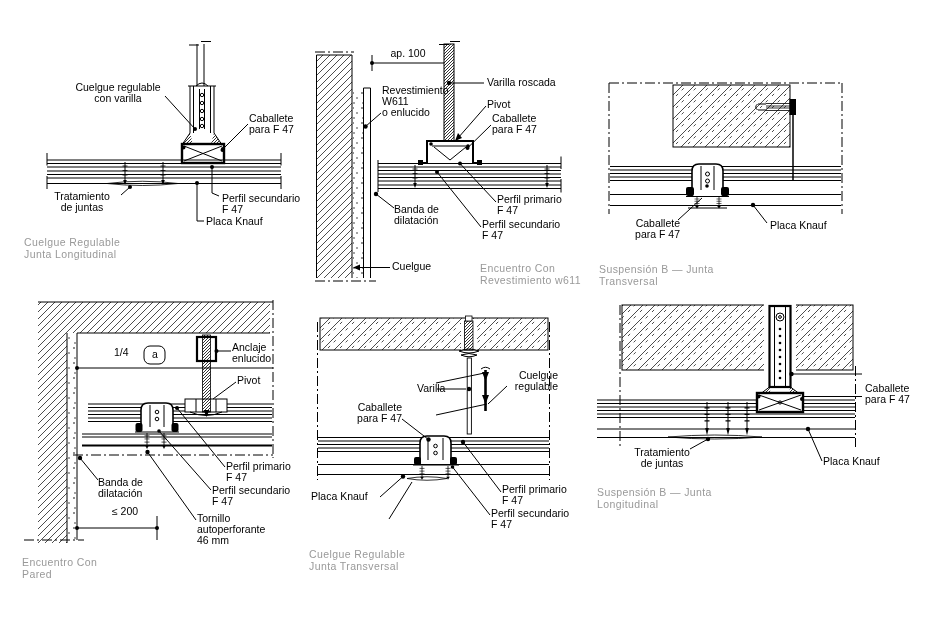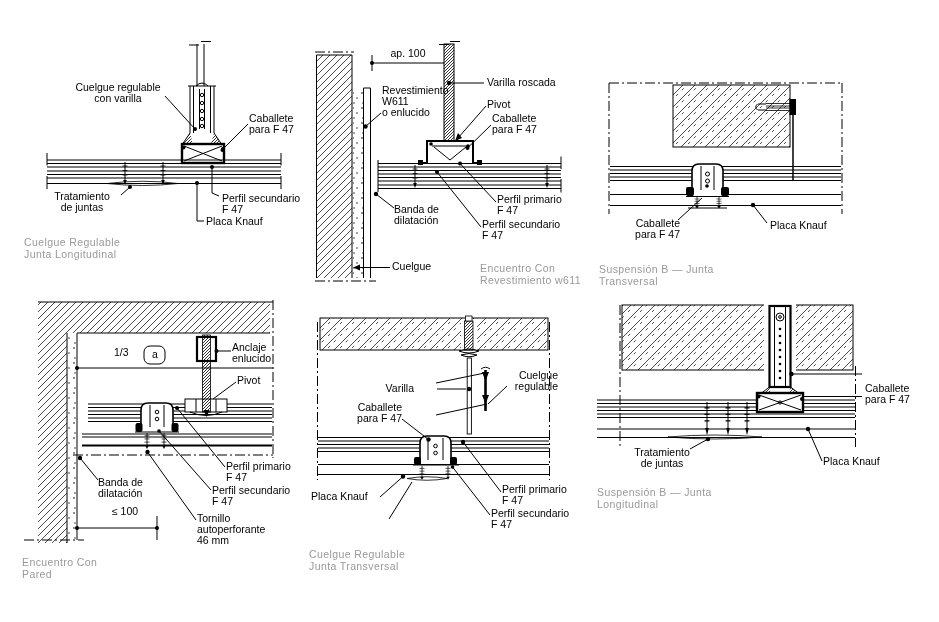--- a/index.html
+++ b/index.html
@@ -310,39 +310,39 @@
 <div class="lbl" style="left:392px;top:261px;width:50px;">Cuelgue</div>
 <div class="cap" style="left:480px;top:262px;width:140px;">Encuentro Con
 Revestimiento w611</div>
 
 <div class="lbl" style="left:614px;top:218px;width:66px;text-align:right;">Caballete
 para F 47</div>
 <div class="lbl" style="left:770px;top:220px;width:75px;">Placa Knauf</div>
 <div class="cap" style="left:599px;top:263px;width:160px;">Suspensión B — Junta
 Transversal</div>
 
-<div class="lbl" style="left:114px;top:347px;width:28px;">1/3</div>
+<div class="lbl" style="left:114px;top:347px;width:28px;">1/4</div>
 <div class="lbl" style="left:145px;top:349px;width:20px;text-align:center;">a</div>
 <div class="lbl" style="left:232px;top:342px;width:62px;">Anclaje
 enlucido</div>
 <div class="lbl" style="left:237px;top:375px;width:40px;">Pivot</div>
 <div class="lbl" style="left:98px;top:477px;width:70px;">Banda de
 dilatación</div>
 <div class="lbl" style="left:226px;top:461px;width:90px;">Perfil primario
 F 47</div>
 <div class="lbl" style="left:212px;top:485px;width:95px;">Perfil secundario
 F 47</div>
 <div class="lbl" style="left:197px;top:513px;width:105px;">Tornillo
 autoperforante
 46 mm</div>
-<div class="lbl" style="left:100px;top:506px;width:50px;text-align:center;">≤ 100</div>
+<div class="lbl" style="left:100px;top:506px;width:50px;text-align:center;">≤ 200</div>
 <div class="cap" style="left:22px;top:556px;width:110px;">Encuentro Con
 Pared</div>
 
-<div class="lbl" style="left:378px;top:383px;width:36px;text-align:right;">Varilla</div>
+<div class="lbl" style="left:417px;top:383px;width:36px;">Varilla</div>
 <div class="lbl" style="left:504px;top:370px;width:54px;text-align:right;">Cuelgue
 regulable</div>
 <div class="lbl" style="left:342px;top:402px;width:60px;text-align:right;">Caballete
 para F 47</div>
 <div class="lbl" style="left:311px;top:491px;width:75px;">Placa Knauf</div>
 <div class="lbl" style="left:502px;top:484px;width:90px;">Perfil primario
 F 47</div>
 <div class="lbl" style="left:491px;top:508px;width:95px;">Perfil secundario
 F 47</div>
 <div class="cap" style="left:309px;top:548px;width:140px;">Cuelgue Regulable

